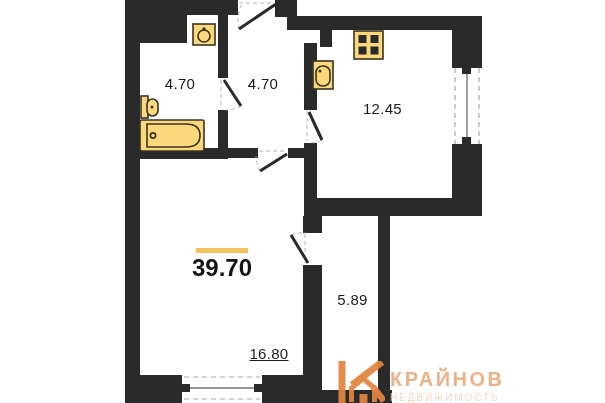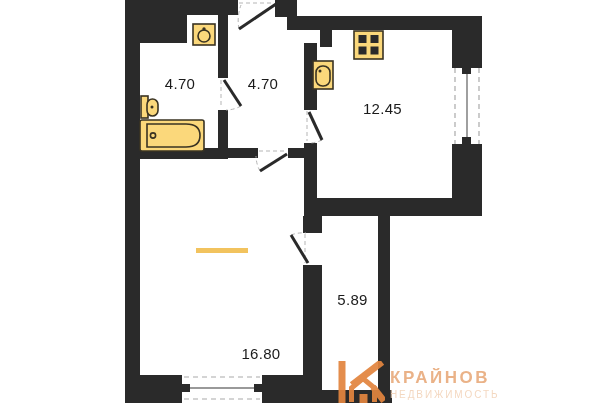--- a/index.html
+++ b/index.html
@@ -11,21 +11,21 @@
   .area-label{
     position:absolute;color:#1b1b1b;font-size:15px;text-align:center;
     letter-spacing:.3px;user-select:none;
   }
   .total-label{
     position:absolute;color:#141414;font-size:24px;font-weight:bold;text-align:center;
   }
   .total-line{position:absolute;background:#f2c35e;}
   #logo{position:absolute;left:338px;top:361px;display:flex;align-items:flex-start;opacity:.93;}
   #logo-text{margin-left:5px;padding-top:8px;}
-  #brand-name{color:#e9ad7f;font-size:17px;font-weight:bold;letter-spacing:2.5px;line-height:1;}
+  #brand-name{color:#e9ad7f;font-size:20px;font-weight:bold;letter-spacing:2.5px;line-height:1;text-align:right;}
   #brand-sub{color:#f3d5bc;font-size:10px;letter-spacing:1.9px;margin-top:4px;line-height:1;}
 </style>
 </head>
 <body>
 
 <div id="stage">
 
   <svg id="plan-svg" width="605" height="403" viewBox="0 0 605 403">
 
     <g fill="#2a2a2a" stroke="none">
@@ -121,24 +121,25 @@
         <rect x="313" y="61" width="20" height="28"></rect>
         <rect x="316" y="66" width="14" height="20" rx="6.5" fill="none"></rect>
         <circle cx="320" cy="71" r="1.5" fill="#3a3322" stroke="none"></circle>
       </g>
     </g>
   </svg>
 
   <div class="area-label" style="left:160px;top:75px;width:40px;">4.70</div>
   <div class="area-label" style="left:243px;top:75px;width:40px;">4.70</div>
   <div class="area-label" style="left:355px;top:100px;width:55px;">12.45</div>
-  <div class="area-label" style="left:236px;top:345px;width:50px;">16.80</div>
+  <div class="area-label" style="left:244px;top:345px;width:50px;text-decoration:underline;">16.80</div>
   <div class="area-label" style="left:330px;top:291px;width:45px;">5.89</div>
 
   <div class="total-line" style="left:196px;top:248px;width:52px;height:5px;"></div>
+  <div class="total-label" style="left:182px;top:254px;width:80px;">39.70</div>
 
   <div id="logo">
     <svg width="47" height="42" viewBox="0 0 47 42">
       <g stroke="#e2853f" fill="none">
         <rect x="0.5" y="0" width="7" height="42" fill="#e2853f" stroke="none"></rect>
         <line x1="44" y1="1" x2="14" y2="24" stroke-width="7"></line>
         <path d="M 13.5 41 V 27 L 25 17.5 L 36.5 27 V 41" stroke-width="5"></path>
         <rect x="21.5" y="33" width="8" height="9" fill="#e2853f" stroke="none"></rect>
         <line x1="35" y1="26" x2="46" y2="40" stroke-width="6.5"></line>
       </g>

